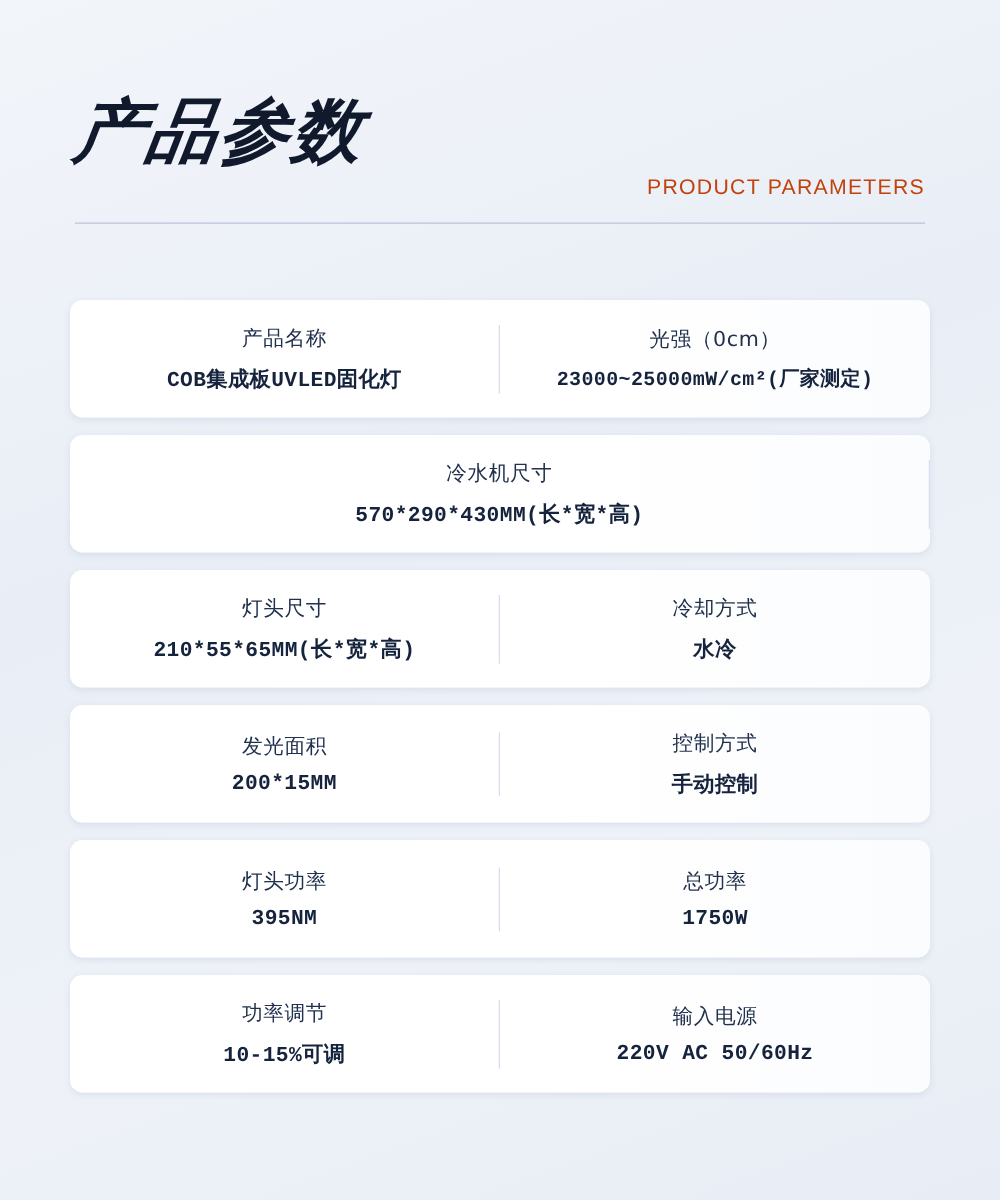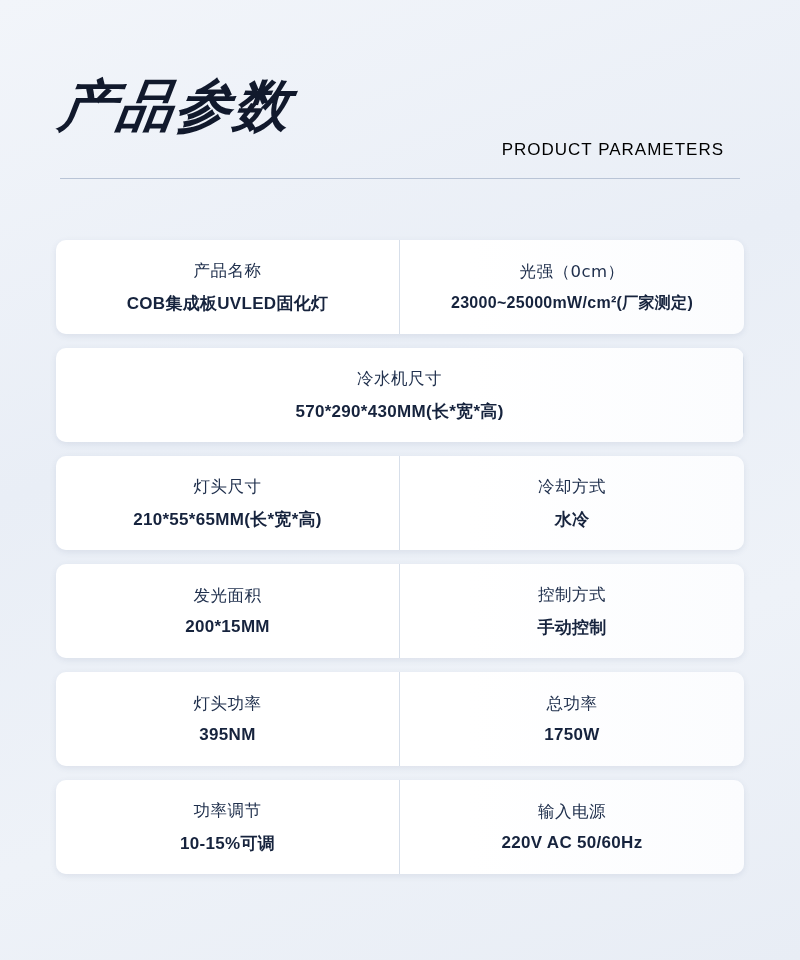--- a/index.html
+++ b/index.html
@@ -35,25 +35,25 @@
     font-weight: bold;
     letter-spacing: 2px;
     color: #11192c;
     line-height: 1;
     font-style: italic;
     transform: skewX(-8deg);
     font-family: "DejaVu Sans", "Liberation Sans", sans-serif;
   }
   .title-en {
     position: absolute;
-    right: 20px;
+    right: 4px;
     top: 140px;
     font-size: 17px;
     letter-spacing: 1px;
-    color: #000000;
+    color: #c2410c;
     font-family: "Liberation Sans", sans-serif;
   }
   .header-rule {
     position: absolute;
     left: 4px;
     right: 4px;
     top: 178px;
     height: 1px;
     background: #b9c4d6;
   }
@@ -64,20 +64,21 @@
     flex-direction: column;
     gap: 14px;
   }
   .spec-row {
     display: flex;
     background: linear-gradient(90deg, #ffffff 0%, #ffffff 60%, #fbfcfe 100%);
     border-radius: 10px;
     box-shadow: 0 2px 6px rgba(60, 80, 120, 0.10);
     height: 94px;
     overflow: hidden;
+    align-items: center;
   }
   .cell {
     flex: 1 1 50%;
     display: flex;
     flex-direction: column;
     align-items: center;
     justify-content: center;
     padding: 0 10px;
     box-sizing: border-box;
   }
@@ -91,21 +92,21 @@
     margin-bottom: 10px;
     letter-spacing: 0.5px;
     font-family: "DejaVu Sans", "Liberation Sans", sans-serif;
   }
   .cell-value {
     font-size: 17px;
     color: #16233d;
     font-weight: bold;
     letter-spacing: 0.3px;
     white-space: nowrap;
-    font-family: Liberation Sans, sans-serif;
+    font-family: Liberation Mono, monospace;
   }
   .cell-value.small {
     font-size: 16px;
   }
 </style>
 </head>
 <body>
 
 <div class="page">
 

